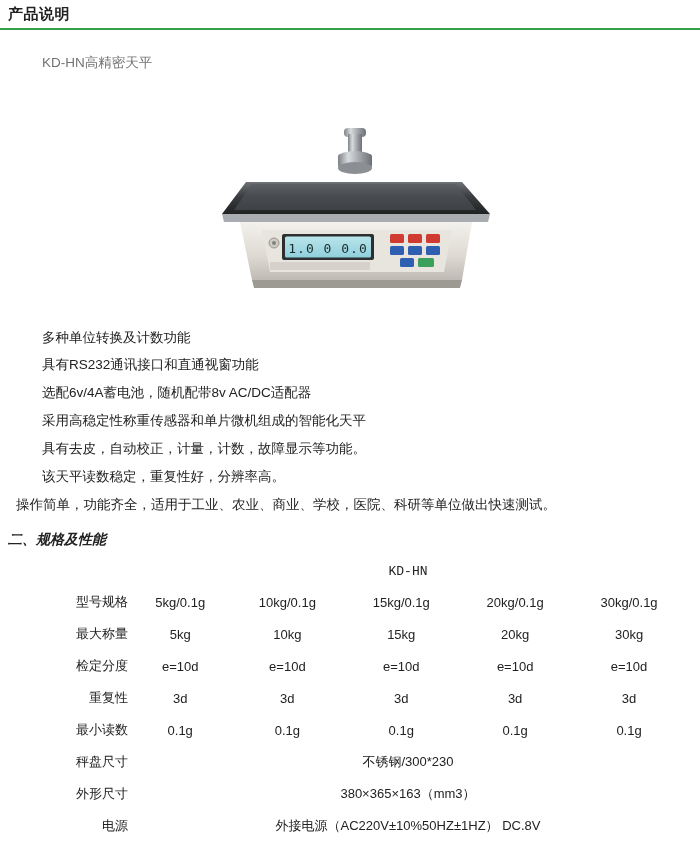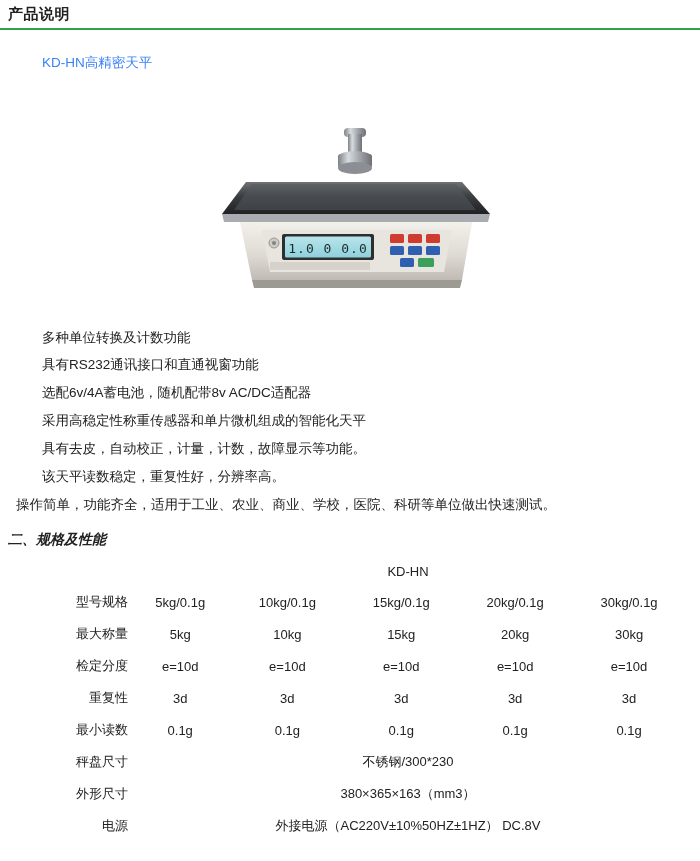--- a/index.html
+++ b/index.html
@@ -33,21 +33,21 @@
   .section-header .title {
     font-size: 15px;
     font-weight: bold;
     color: #222;
     letter-spacing: 0.5px;
   }
   
   .product-name {
     margin: 24px 0 0 42px;
     font-size: 13.5px;
-    color: #3b82f6;
+    color: #737373;
   }
   
   .scale-image-wrap {
     margin-top: 18px;
     height: 220px;
     display: flex;
     align-items: flex-end;
     justify-content: center;
     position: relative;
     padding-left: 8px;
@@ -97,20 +97,21 @@
     white-space: nowrap;
   }
   table.spec td.rowlabel {
     text-align: right;
     padding-left: 18px;
     width: 96px;
   }
   .model-row td.modelname {
     text-align: center;
     font-size: 13px;
+    font-family: Liberation Mono, monospace;
   }
   .merged {
     text-align: center;
   }
 </style>
 </head>
 <body>
 
 <div class="page">
 

